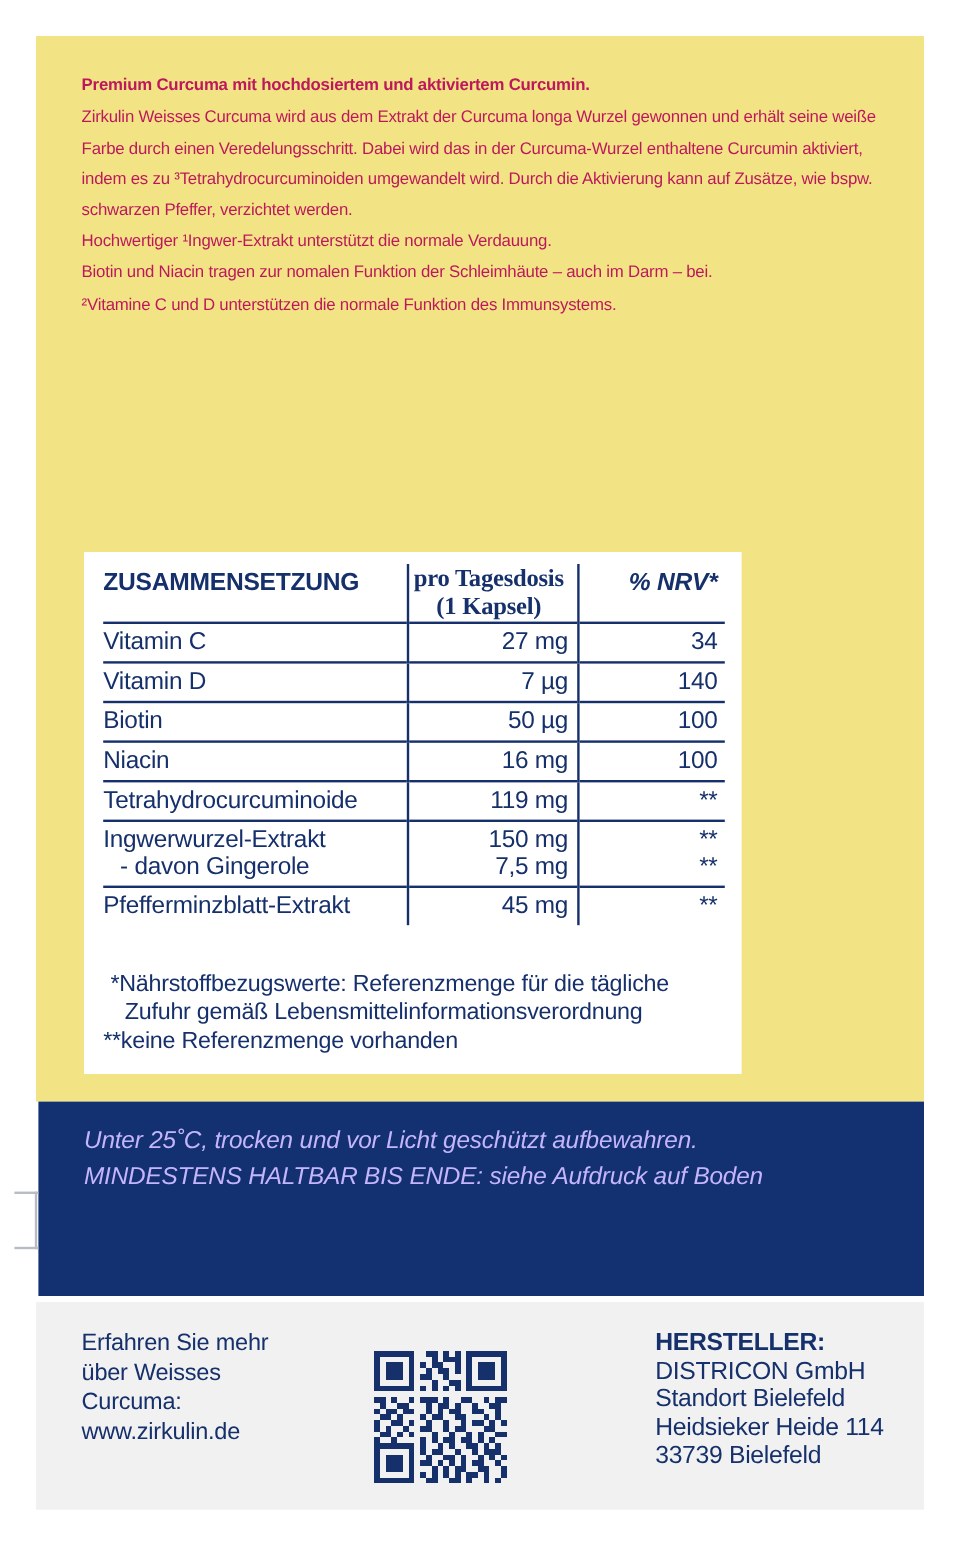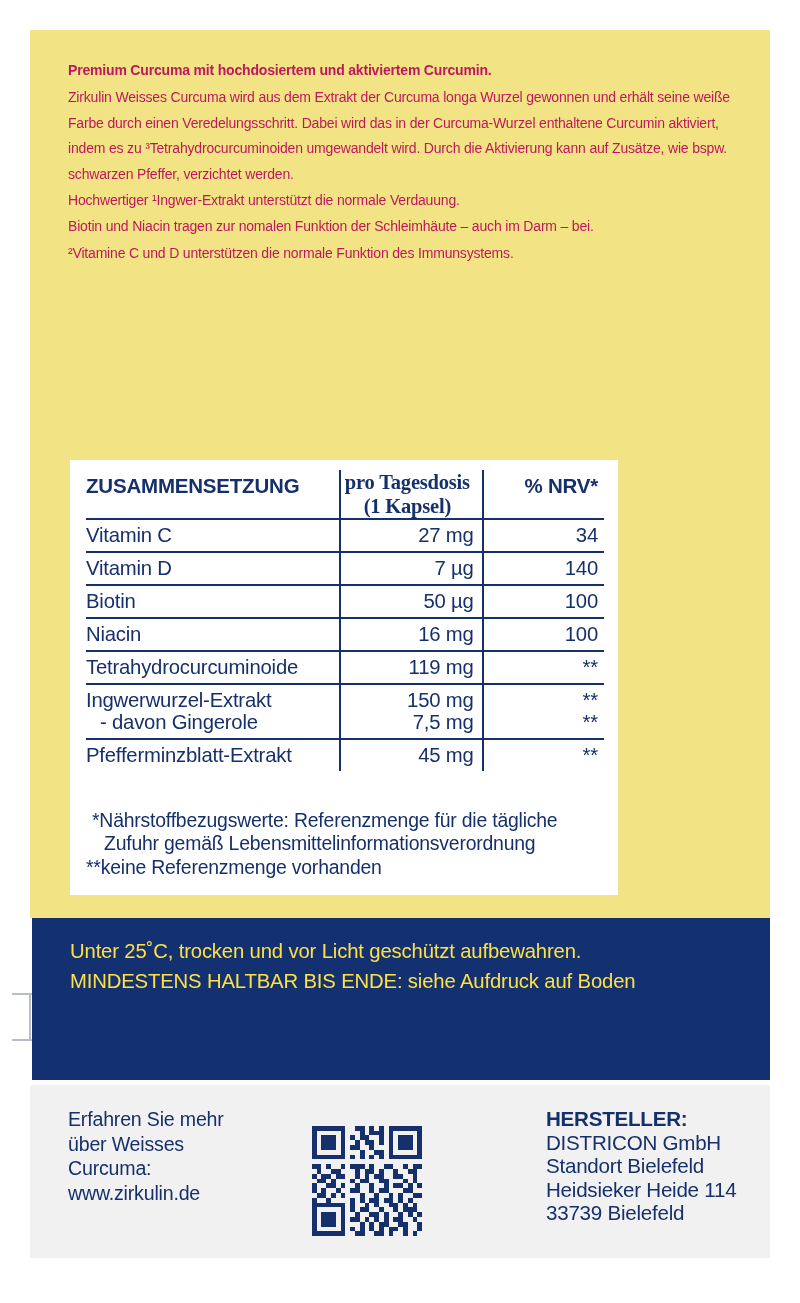--- a/index.html
+++ b/index.html
@@ -85,21 +85,21 @@
 
   
   .hdr th {
     font-weight: bold;
     font-size: 20.5px;
     padding-bottom: 8px;
     line-height: 24px;
   }
   .hdr .h-name { text-align: left;  padding-top: 4px; }
   .hdr .h-dose { text-align: center; border-left: 2.4px solid #16306B; padding-right: 8px; font-family: Liberation Serif, serif; }
-  .hdr .h-nrv  { text-align: right; border-left: 2.4px solid #16306B; padding-left: 10px; padding-right: 6px; padding-top: 4px;}
+  .hdr .h-nrv  { text-align: right; border-left: 2.4px solid #16306B; padding-left: 10px; padding-right: 6px; padding-top: 4px; font-style: italic;}
 
   
   tr.row td {
     border-top: 2.4px solid #16306B;
     line-height: 22px;
     padding-top: 4px;
     padding-bottom: 5px;
     font-size: 20.3px;
   }
   tr.row td.c-name { text-align: left; }
@@ -138,24 +138,25 @@
     left: 32px;
     top: 918px;
     width: 738px;
     height: 162px;
     background: #133070;
     box-sizing: border-box;
     padding: 18px 0 0 38px;
   }
   .navy-band p {
     margin: 0;
-    color: #fde047;
+    color: #c4b5fd;
     font-size: 20.3px;
     line-height: 30px;
     letter-spacing: -0.15px;
+    font-style: italic;
   }
 
   
   .tick {
     position: absolute;
     background: #b9bcc4;
   }
   .tick-top    { left: 12px; top: 993px;  width: 20px; height: 2px; }
   .tick-mid    { left: 29px; top: 993px;  width: 2px;  height: 48px; }
   .tick-bottom { left: 12px; top: 1039px; width: 20px; height: 2px; }

